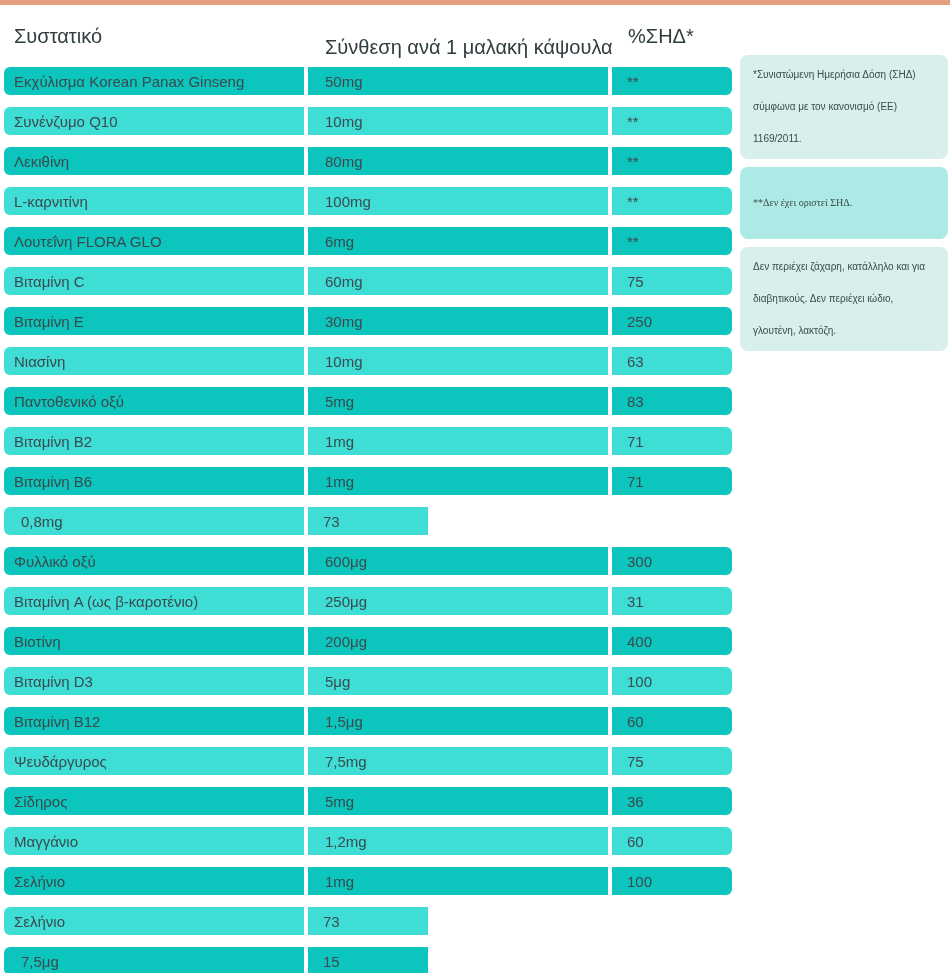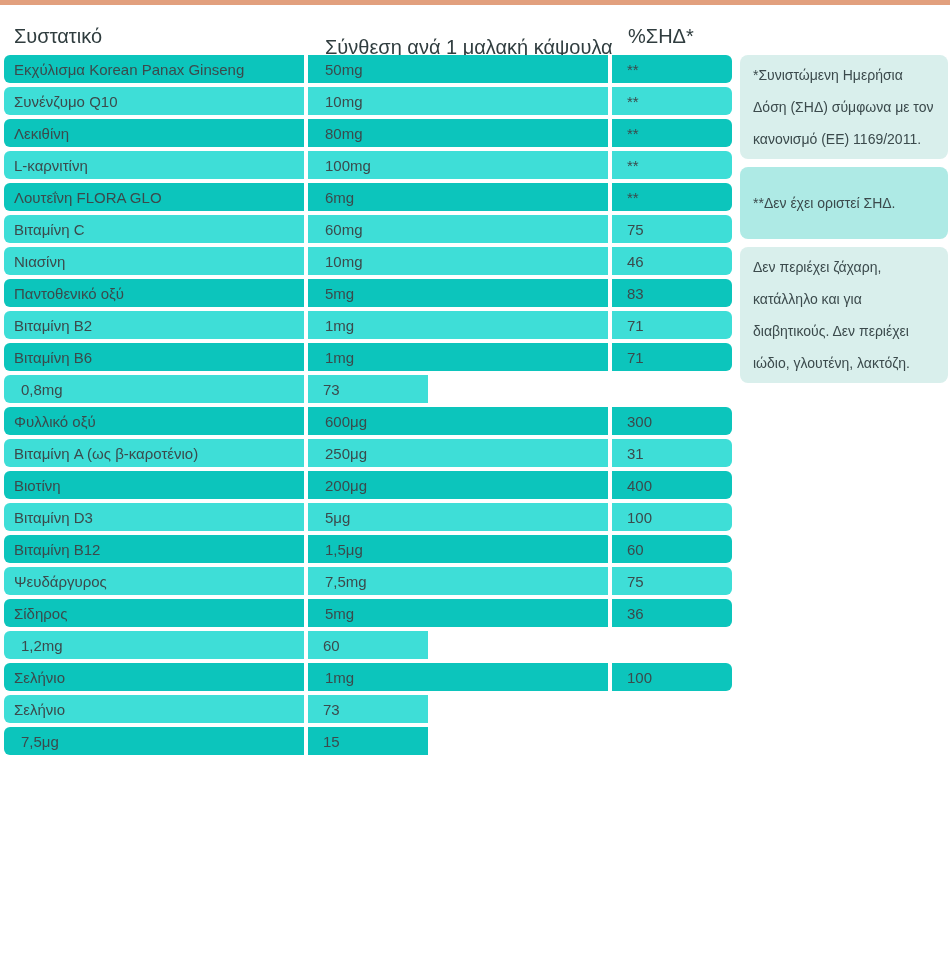--- a/index.html
+++ b/index.html
@@ -44,20 +44,21 @@
     width: 728px;
   }
   .row {
     display: flex;
     gap: 4px;
     width: 728px;
     height: 28px;
     margin-bottom: 4px;
     border-radius: 6px;
     overflow: hidden;
+    margin-top: 12px;
   }
   .row .cell {
     display: flex;
     align-items: center;
     box-sizing: border-box;
     font-size: 15px;
     color: #3b4a4c;
     white-space: nowrap;
   }
   .row.dark  .cell { background: #0cc5bc; }
@@ -71,30 +72,31 @@
     position: absolute;
     top: 55px;
     left: 740px;
     width: 208px;
   }
   .note {
     box-sizing: border-box;
     width: 208px;
     border-radius: 8px;
     padding: 4px 13px;
-    font-size: 14px;
+    font-size: 10px;
     line-height: 32px;
     color: #3b4a4c;
     margin-bottom: 8px;
   }
   .note.light  { background: #d9efec; }
   .note.medium {
     background: #aeeae5;
     padding-top: 20px;
     padding-bottom: 20px;
+    font-family: Liberation Serif, serif;
   }
 </style>
 </head>
 <body>
 
 <div class="page">
 
   <div class="top-bar"></div>
 
   <span class="col-header h-ingredient">Συστατικό</span>
@@ -125,24 +127,29 @@
       <div class="row dark">
         <div class="cell c1">Λουτεΐνη FLORA GLO</div>
         <div class="cell c2">6mg</div>
         <div class="cell c3">**</div>
       </div>
       <div class="row light">
         <div class="cell c1">Βιταμίνη C</div>
         <div class="cell c2">60mg</div>
         <div class="cell c3">75</div>
       </div>
+      <div class="row dark">
+        <div class="cell c1">Βιταμίνη E</div>
+        <div class="cell c2">30mg</div>
+        <div class="cell c3">250</div>
+      </div>
       <div class="row light">
         <div class="cell c1">Νιασίνη</div>
         <div class="cell c2">10mg</div>
-        <div class="cell c3">46</div>
+        <div class="cell c3">63</div>
       </div>
       <div class="row dark">
         <div class="cell c1">Παντοθενικό οξύ</div>
         <div class="cell c2">5mg</div>
         <div class="cell c3">83</div>
       </div>
       <div class="row light">
         <div class="cell c1">Βιταμίνη B2</div>
         <div class="cell c2">1mg</div>
         <div class="cell c3">71</div>
@@ -185,20 +192,21 @@
         <div class="cell c1">Ψευδάργυρος</div>
         <div class="cell c2">7,5mg</div>
         <div class="cell c3">75</div>
       </div>
       <div class="row dark">
         <div class="cell c1">Σίδηρος</div>
         <div class="cell c2">5mg</div>
         <div class="cell c3">36</div>
       </div>
       <div class="row light">
+        <div class="cell c1">Μαγγάνιο</div>
         <div class="cell c2">1,2mg</div>
         <div class="cell c3">60</div>
       </div>
       <div class="row dark">
         <div class="cell c1">Σελήνιο</div>
         <div class="cell c2">1mg</div>
         <div class="cell c3">100</div>
       </div>
       <div class="row light">
         <div class="cell c1">Σελήνιο</div>

